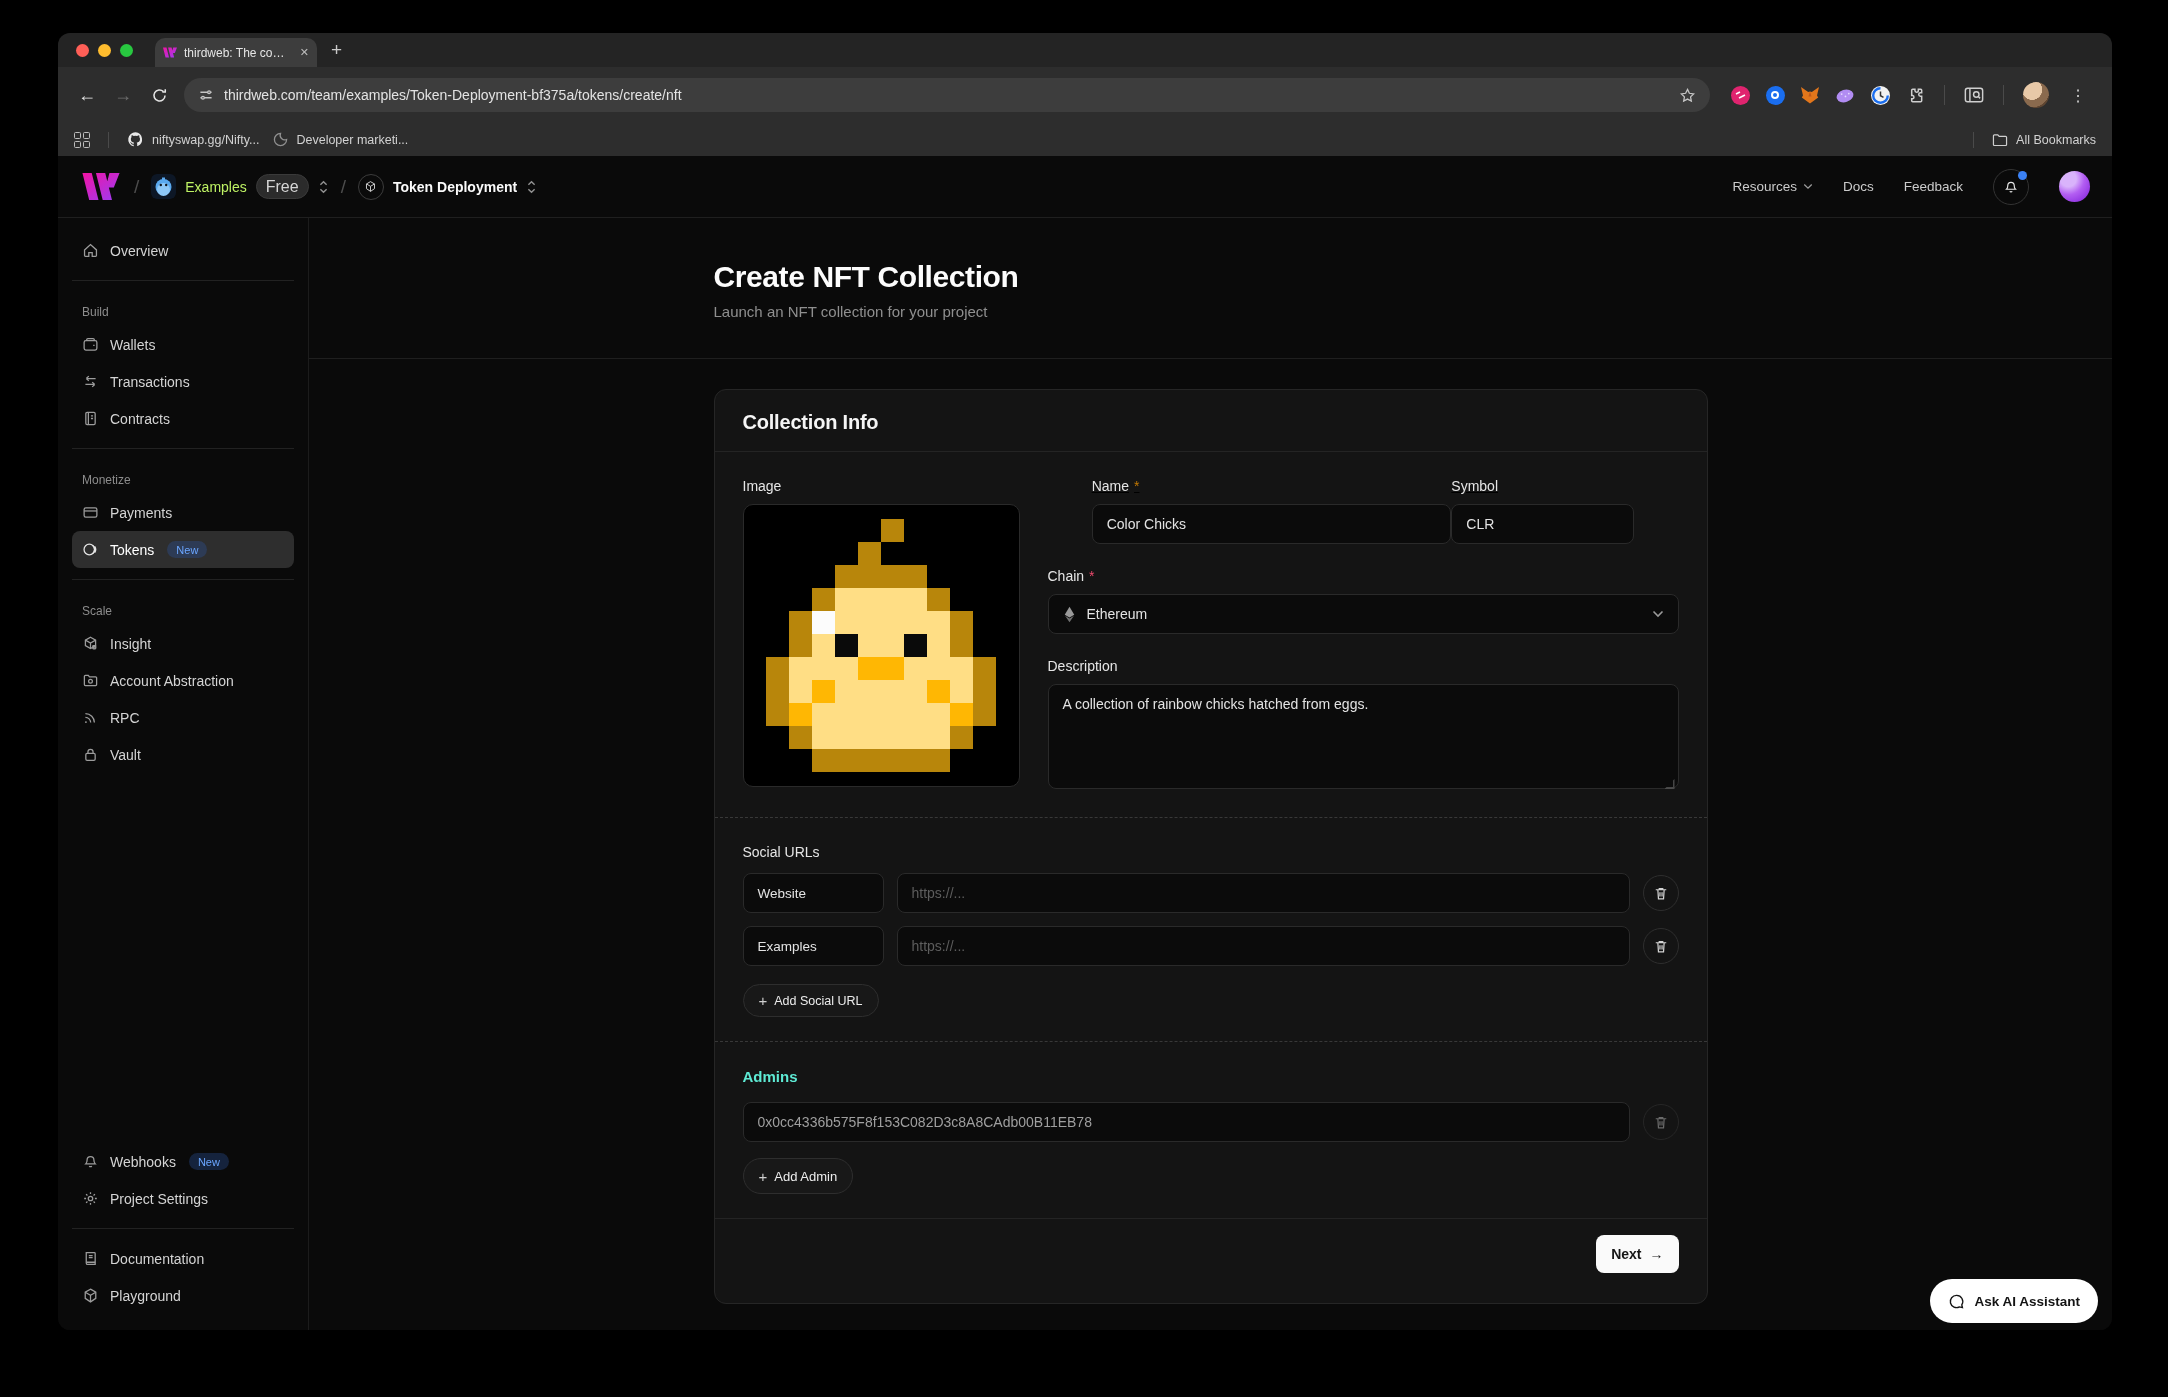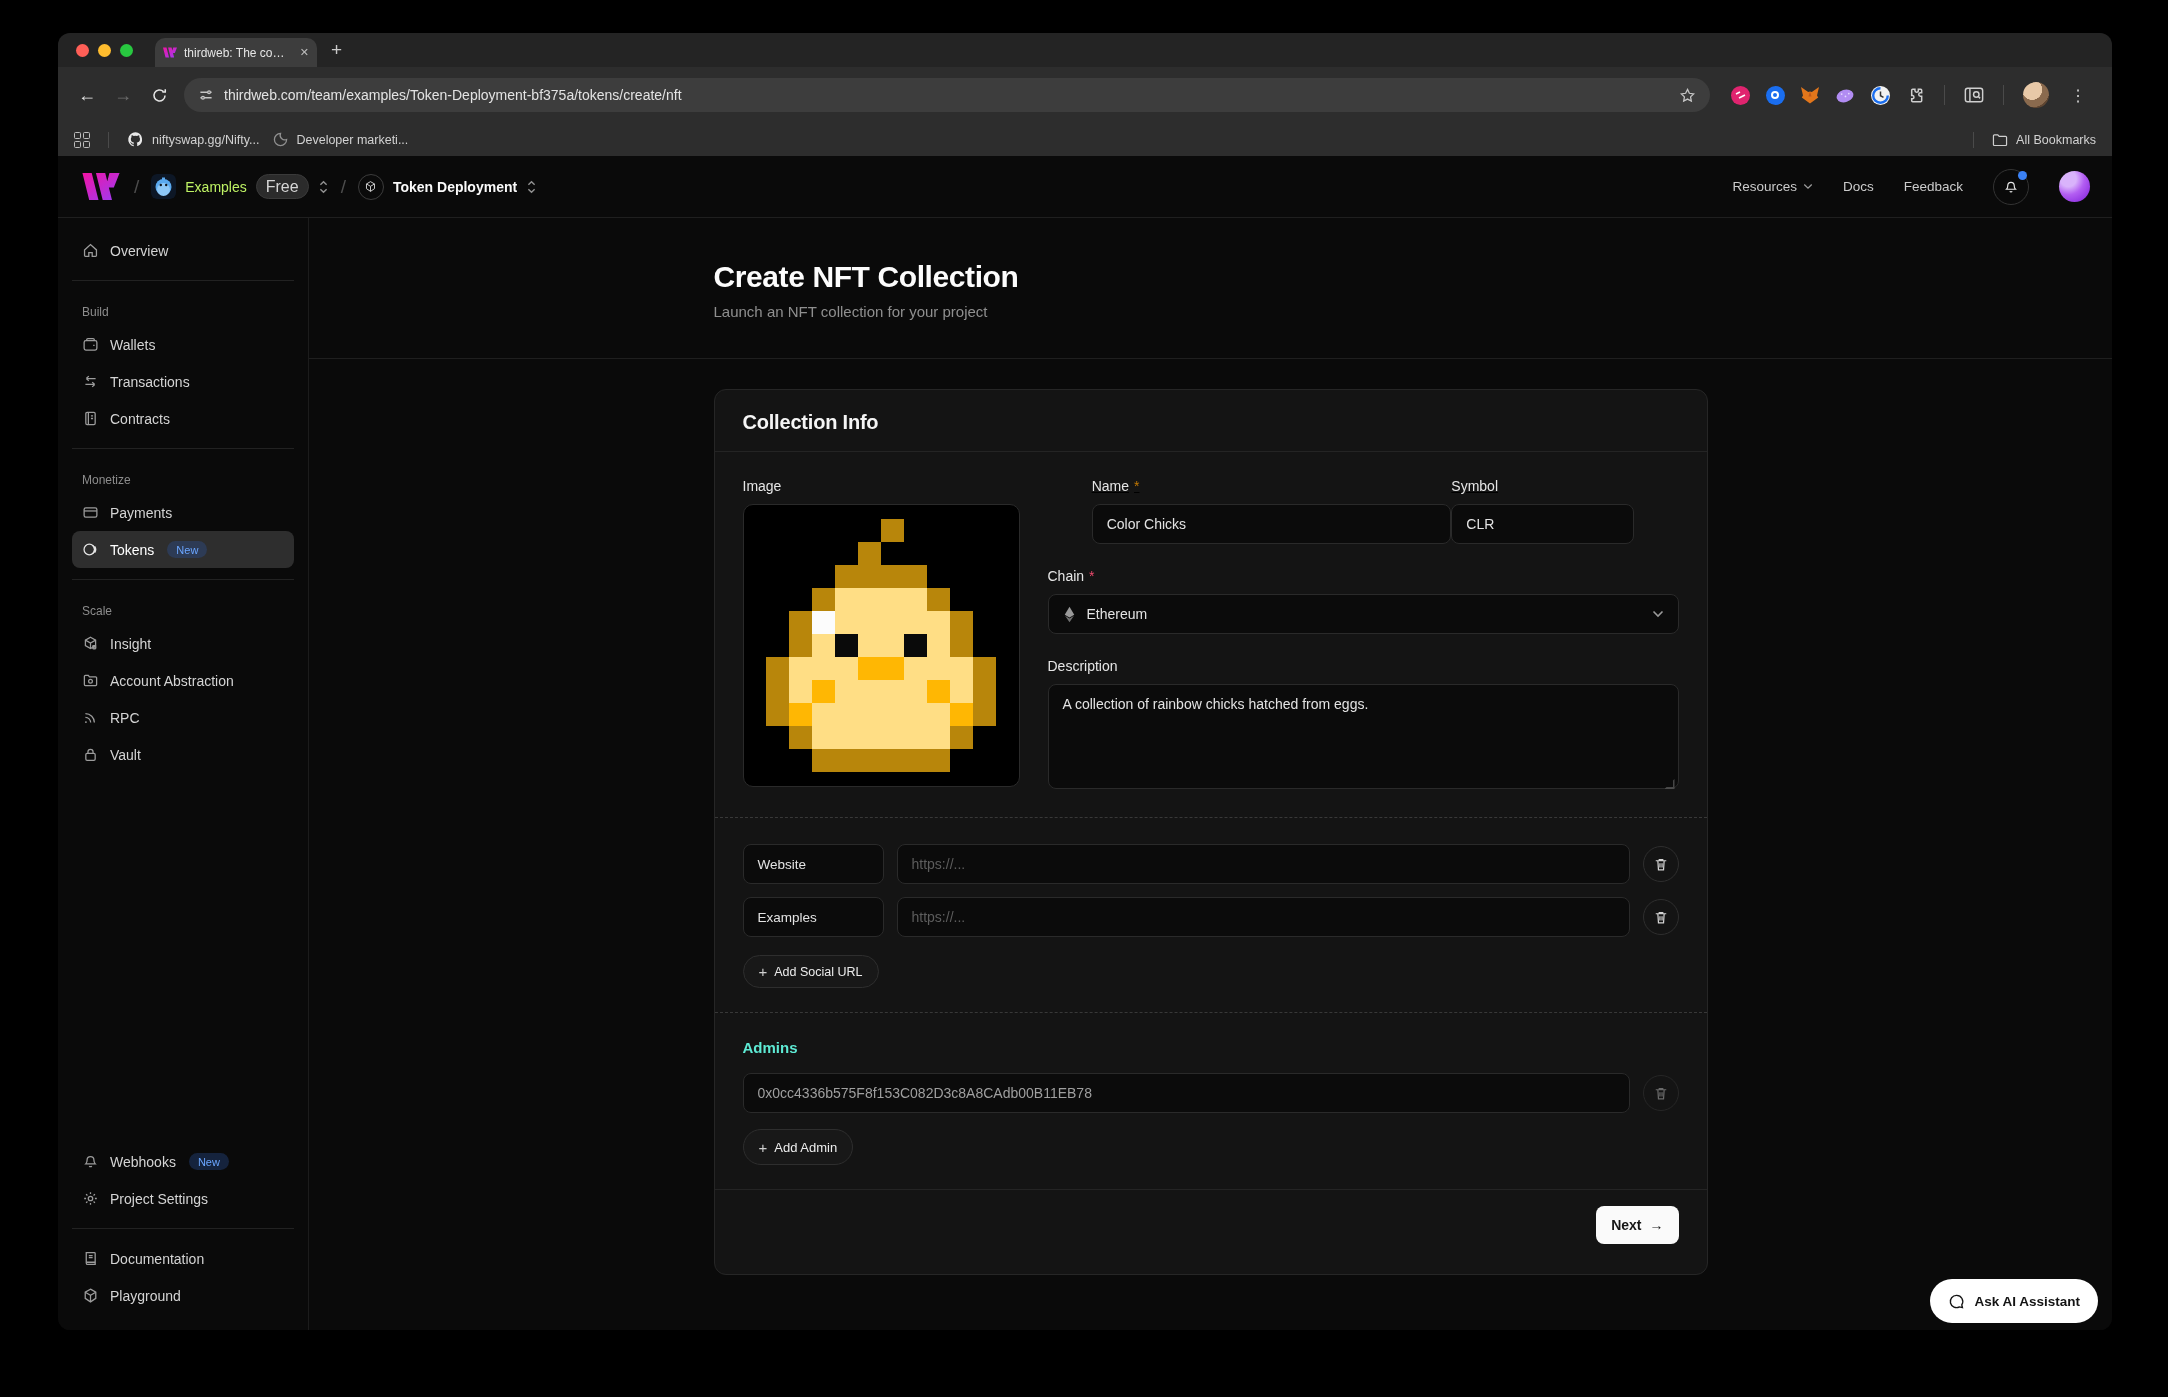--- a/index.html
+++ b/index.html
@@ -686,20 +686,21 @@
                         <div class="ta-wrap">
                           <textarea class="textarea" style="">A collection of rainbow chicks hatched from eggs.</textarea>
                           <span class="ta-grip"></span>
                         </div>
                       </div>
                     </div>
                   </div>
                 </div>
 
                 <div class="sec sec-dashed">
+                  <div class="field-label" style="margin-bottom:13px;">Social URLs</div>
                   <div id="social-rows">
   <div class="social-row">
     <div class="platform-box">
                           <span class="p-label">Website</span>
                         </div>
     <input class="tw-input url-input" placeholder="https://..." style="">
     <button class="trash-btn">
       <svg width="14" height="15" viewBox="0 0 16 17" fill="none" stroke="currentColor" stroke-width="1.4">
         <path d="M2 4.2h12M6 4.2V2.8h4v1.4M4.4 4.2l.7 10.4h5.8l.7-10.4M6.8 7v5M9.2 7v5"></path>
                           </svg>

